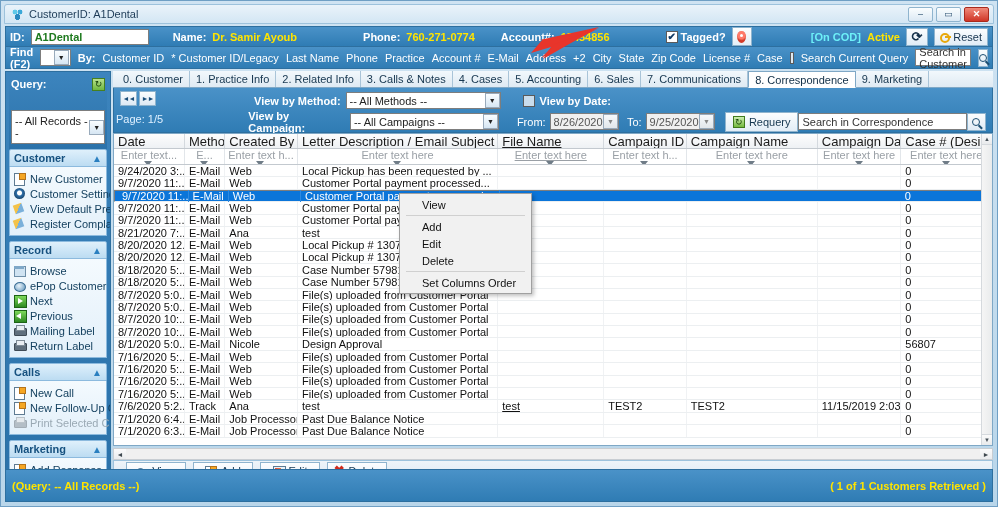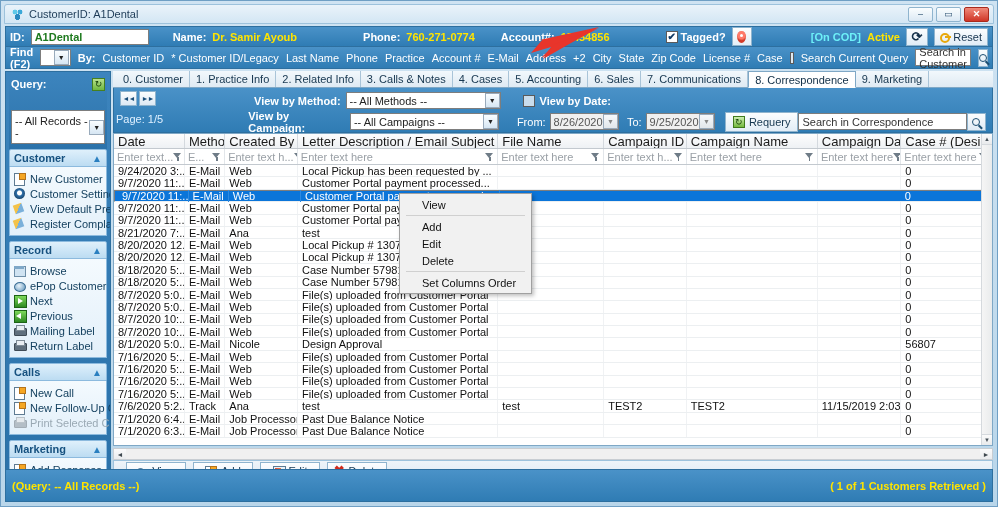--- a/index.html
+++ b/index.html
@@ -323,21 +323,21 @@
     display: flex; align-items: center; font-size: 13px; color: #1b1b1b;
     overflow: hidden; white-space: nowrap;
   }
   .gfilter {
     display: flex; height: 16px; background: #ffffff;
     border-bottom: 1px solid #c3c9cf;
   }
   .gfilter .gf {
     border-right: 1px solid #e2e6ea; padding: 0 3px;
     display: flex; align-items: center; justify-content: space-between;
-    font-size: 11px; color: #9aa0a6; overflow: hidden; white-space: nowrap;
+    font-size: 11px; color: #9aa0a6; overflow: hidden; white-space: nowrap; flex-direction: column;
   }
   .funnel {
     width: 9px; height: 8px; flex: none; position: relative;
   }
   .funnel::before {
     content: ""; position: absolute; left: 0; top: 0;
     border-left: 4.5px solid transparent; border-right: 4.5px solid transparent;
     border-top: 5px solid #6f7c87;
   }
   .funnel::after {
@@ -355,21 +355,21 @@
     padding: 0 4px; display: flex; align-items: center;
     overflow: hidden; white-space: nowrap; border-right: 1px solid #f0f2f4;
   }
   .grow.sel .gc { border-right-color: #2f8ae0; }
 
   
   .c0 { width: 78px; }
   .c1 { width: 44px; }
   .c2 { width: 80px; }
   .c3 { width: 222px; }
-  .c4 { width: 117px; }
+  .c4 { width: 117px; text-decoration: underline; }
   .c5 { width: 91px; }
   .c6 { width: 145px; }
   .c7 { width: 92px; }
   .c8 { width: 100px; }
 
   .scroll-v {
     position: absolute; right: 0; top: 0; bottom: 0; width: 11px;
     background: #f0f0f0; border-left: 1px solid #d5d9dd;
   }
   .sv-up, .sv-dn {

